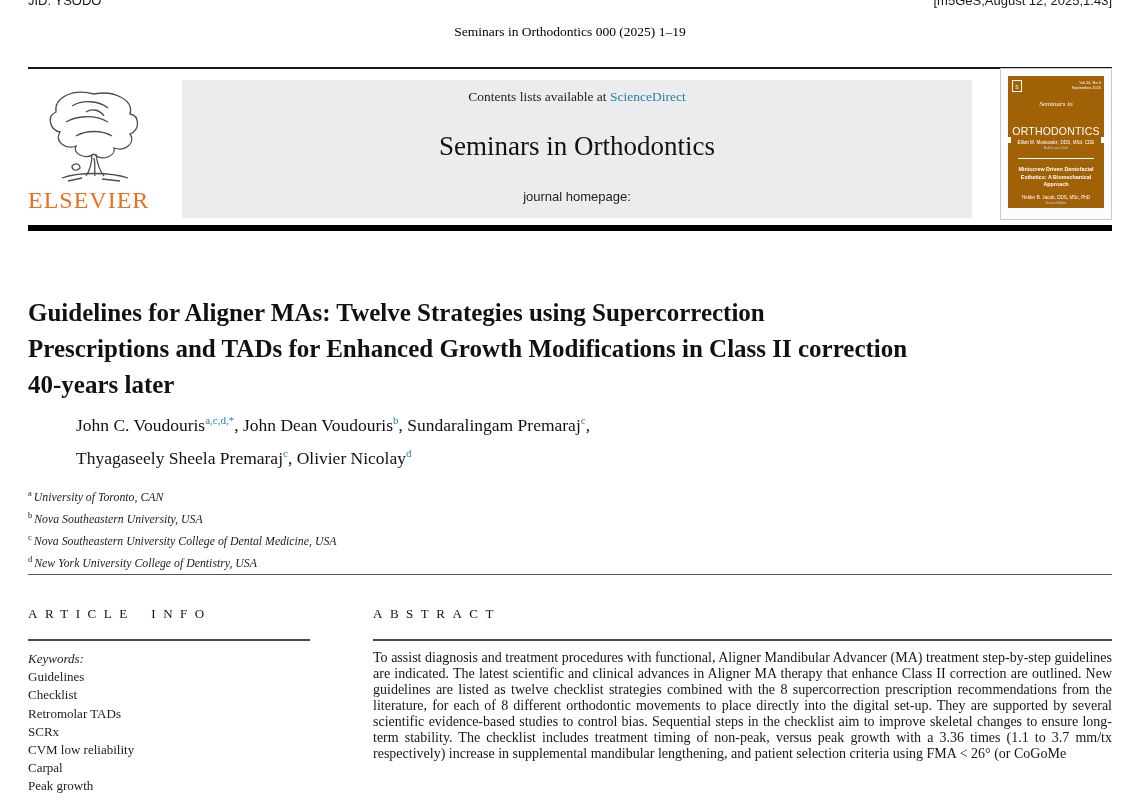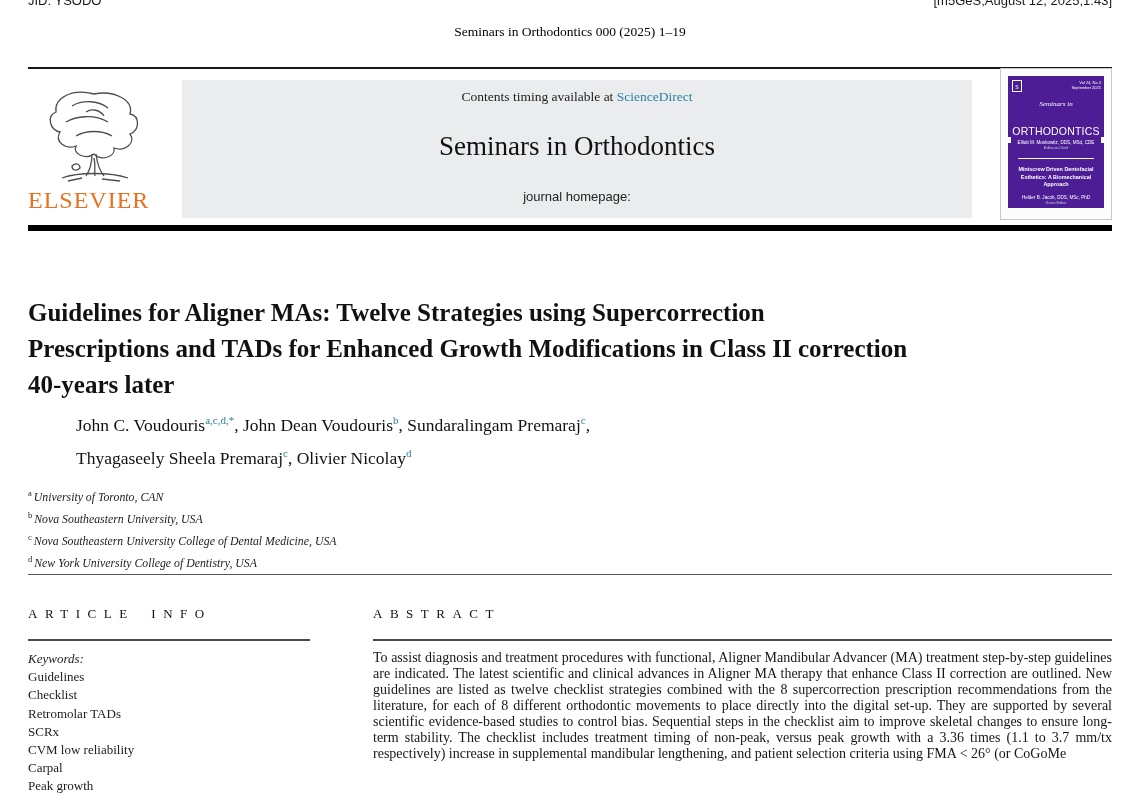--- a/index.html
+++ b/index.html
@@ -30,21 +30,21 @@
   .banner { left:154px; width:790px; top:0; height:138px; background:#ebeced;
             text-align:center; padding:9px 10px 8px 10px; position:absolute; }
   .contents-line { font-size:13.5px; color:#222; }
   .contents-line .sd-link { color:#2a80a2; }
   .banner-journal { font-size:27px; color:#111; margin-top:26px; }
   .banner-home { font-family:"Liberation Sans",sans-serif; font-size:13px; color:#222; margin-top:27px; }
 
   
   .cover { right:0; top:-12px; width:112px; height:152px; background:#fdfdfd;
            border:1px solid #c8c8c8; padding:7px 7px 11px 7px; }
-  .cover-panel { position:relative; width:100%; height:100%; background:#4c1d95; color:#fff;
+  .cover-panel { position:relative; width:100%; height:100%; background:#a16207; color:#fff;
                  font-family:"Liberation Sans",sans-serif; text-align:center; overflow:hidden; }
   .cover-mark { position:absolute; left:4px; top:4px; width:10px; height:12px;
                 border:1px solid #fff; font-size:5px; line-height:12px; }
   .cover-issue { position:absolute; right:3px; top:4px; font-size:4px; text-align:right; line-height:1.3; }
   .cover-series { margin-top:24px; font-size:7px; font-style:italic; font-family:"Liberation Serif",serif; }
   .cover-title { font-size:10.5px; font-weight:normal; letter-spacing:.2px; margin-top:17px; }
   .cover-editor { font-size:4.6px; margin-top:3px; }
   .cover-editor-sub { font-size:3.8px; color:#bcd2e8; margin-top:1px; }
   .cover-hr { width:80%; height:1px; background:#fff; margin:8px auto 7px auto; }
   .cover-feature { font-size:5.4px; font-weight:bold; line-height:1.4; padding:0 4px; }
@@ -97,21 +97,21 @@
         <path d="M20 96 C36 90, 68 90, 86 96"></path>
         <path d="M26 99 L40 96 M60 97 L78 99"></path>
         <path d="M30 84 C34 80, 38 82, 38 86 C34 90, 30 88, 30 84 Z"></path>
       </g>
     </svg>
     <div class="elsevier-word">ELSEVIER</div>
   </div>
 
   <div class="banner">
     <div class="contents-line">
-      <span>Contents timing available at </span><span class="sd-link">ScienceDirect</span>
+      <span>Contents lists available at </span><span class="sd-link">ScienceDirect</span>
     </div>
     <div class="banner-journal">Seminars in Orthodontics</div>
     <div class="banner-home">journal homepage:</div>
   </div>
 
   <div class="abs cover">
     <div class="cover-panel">
       <div class="cover-mark">S</div>
       <div class="cover-issue">
         <div>Vol 24, No 3</div>

